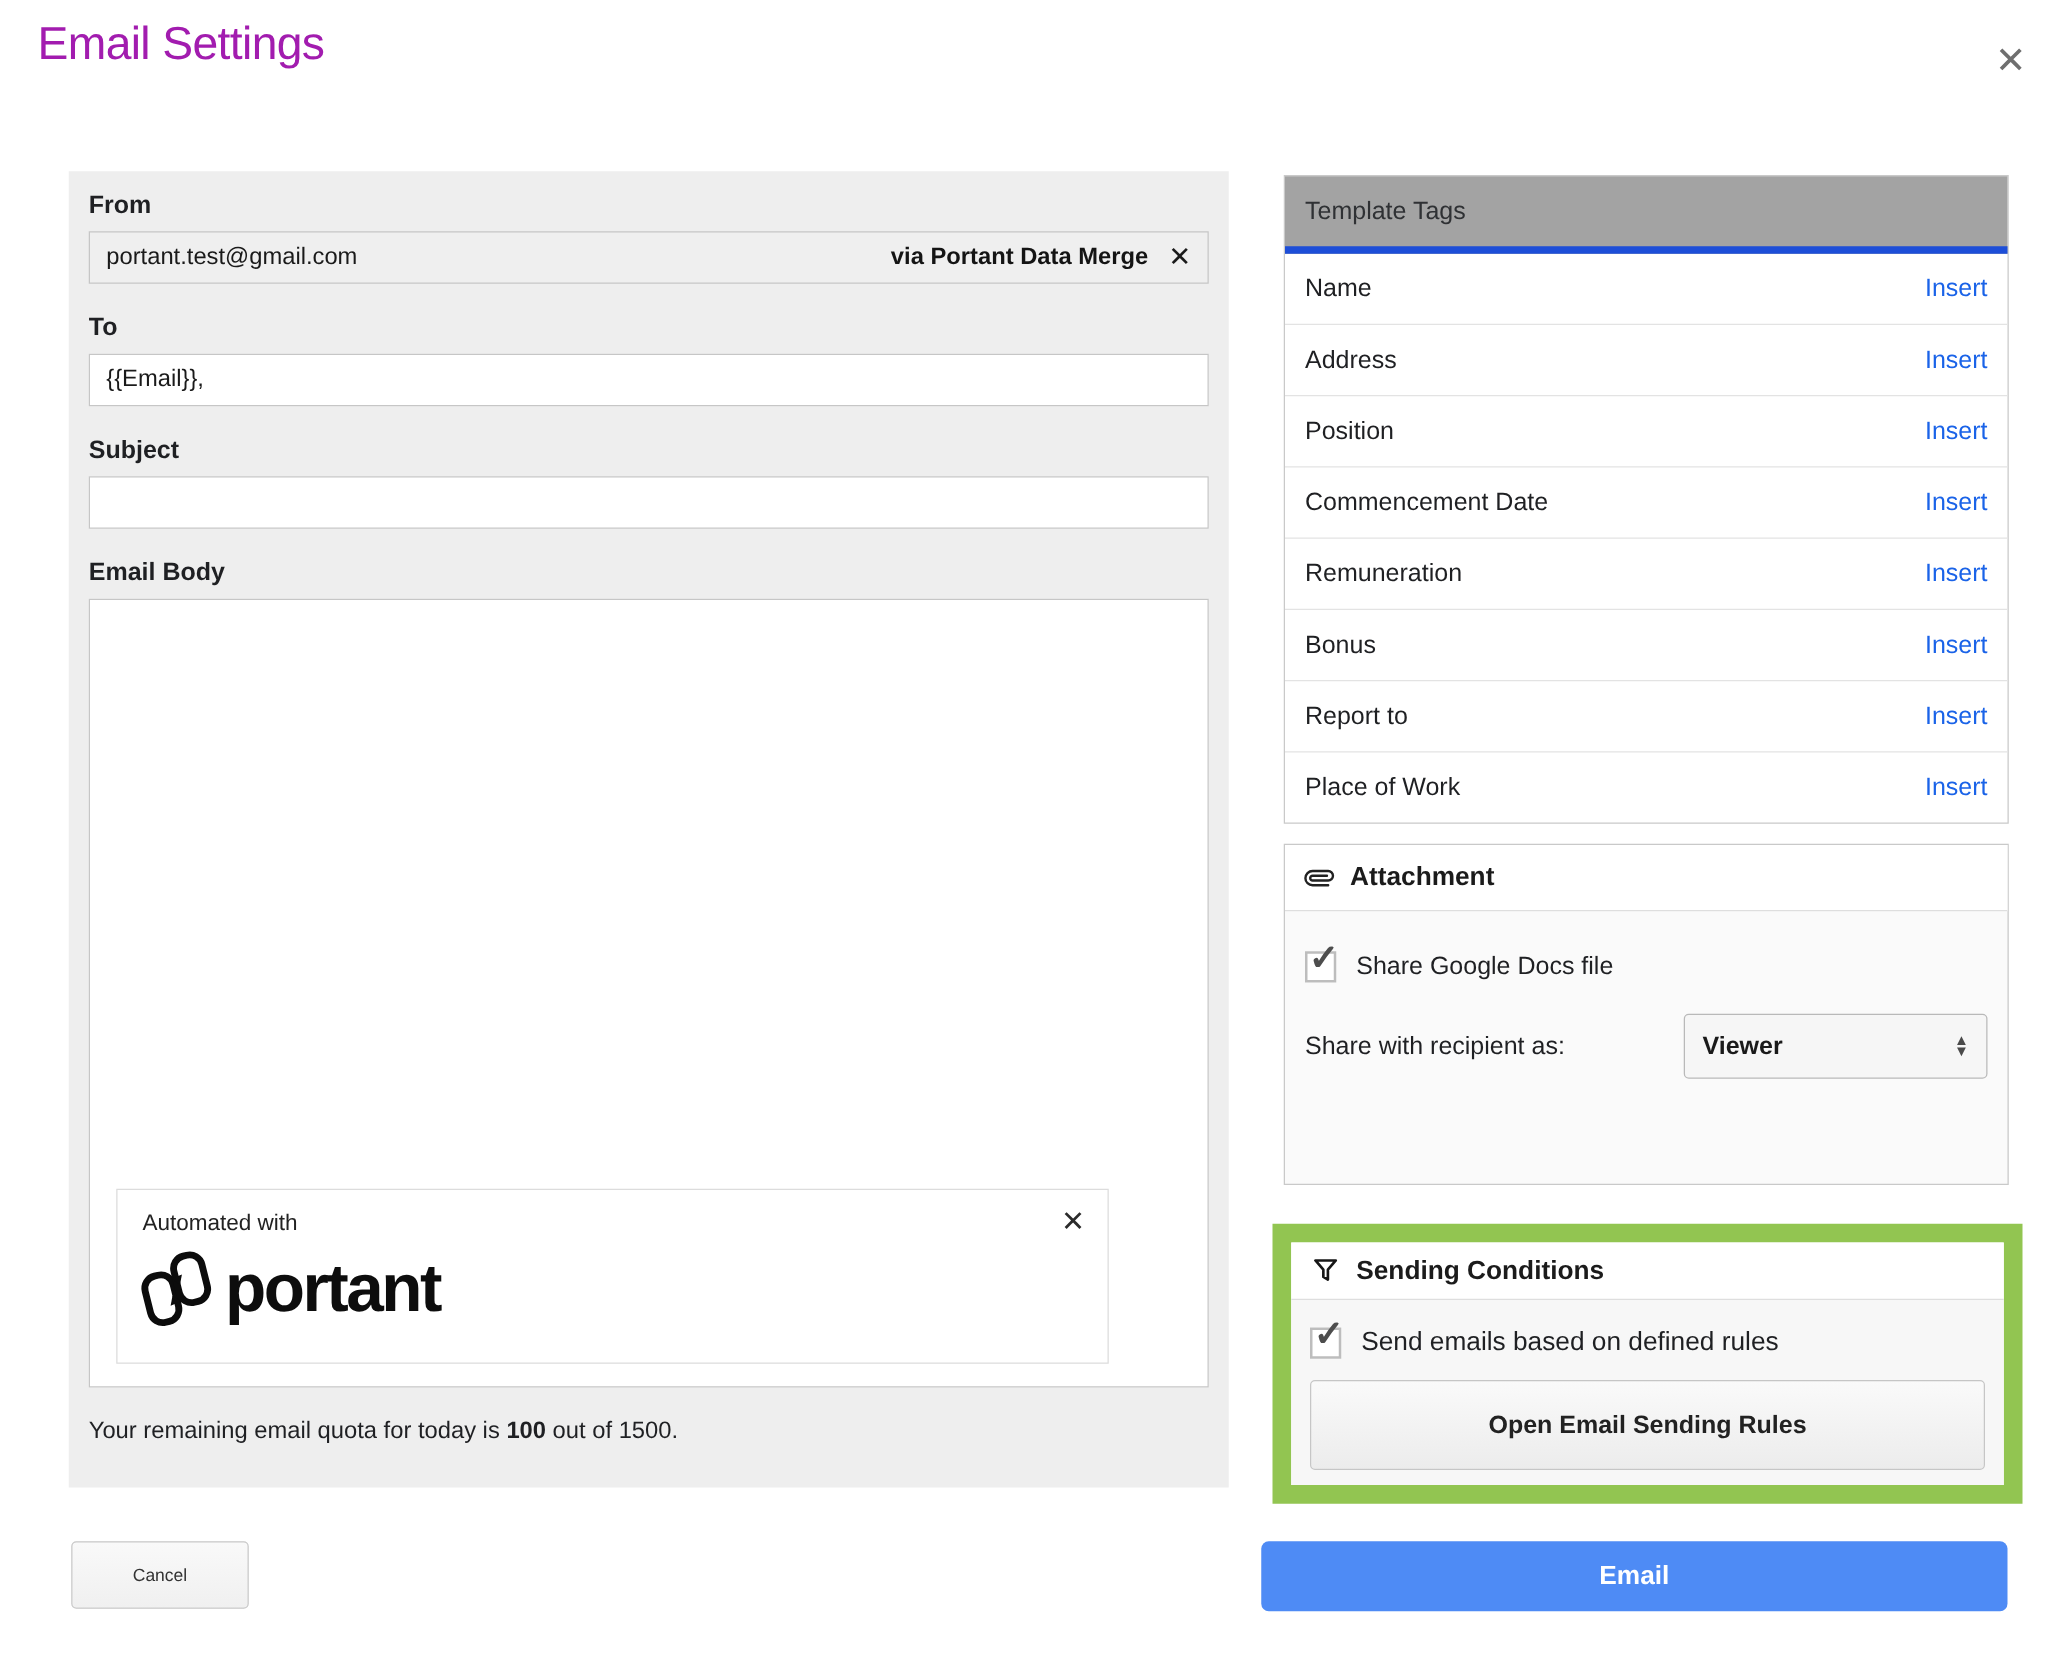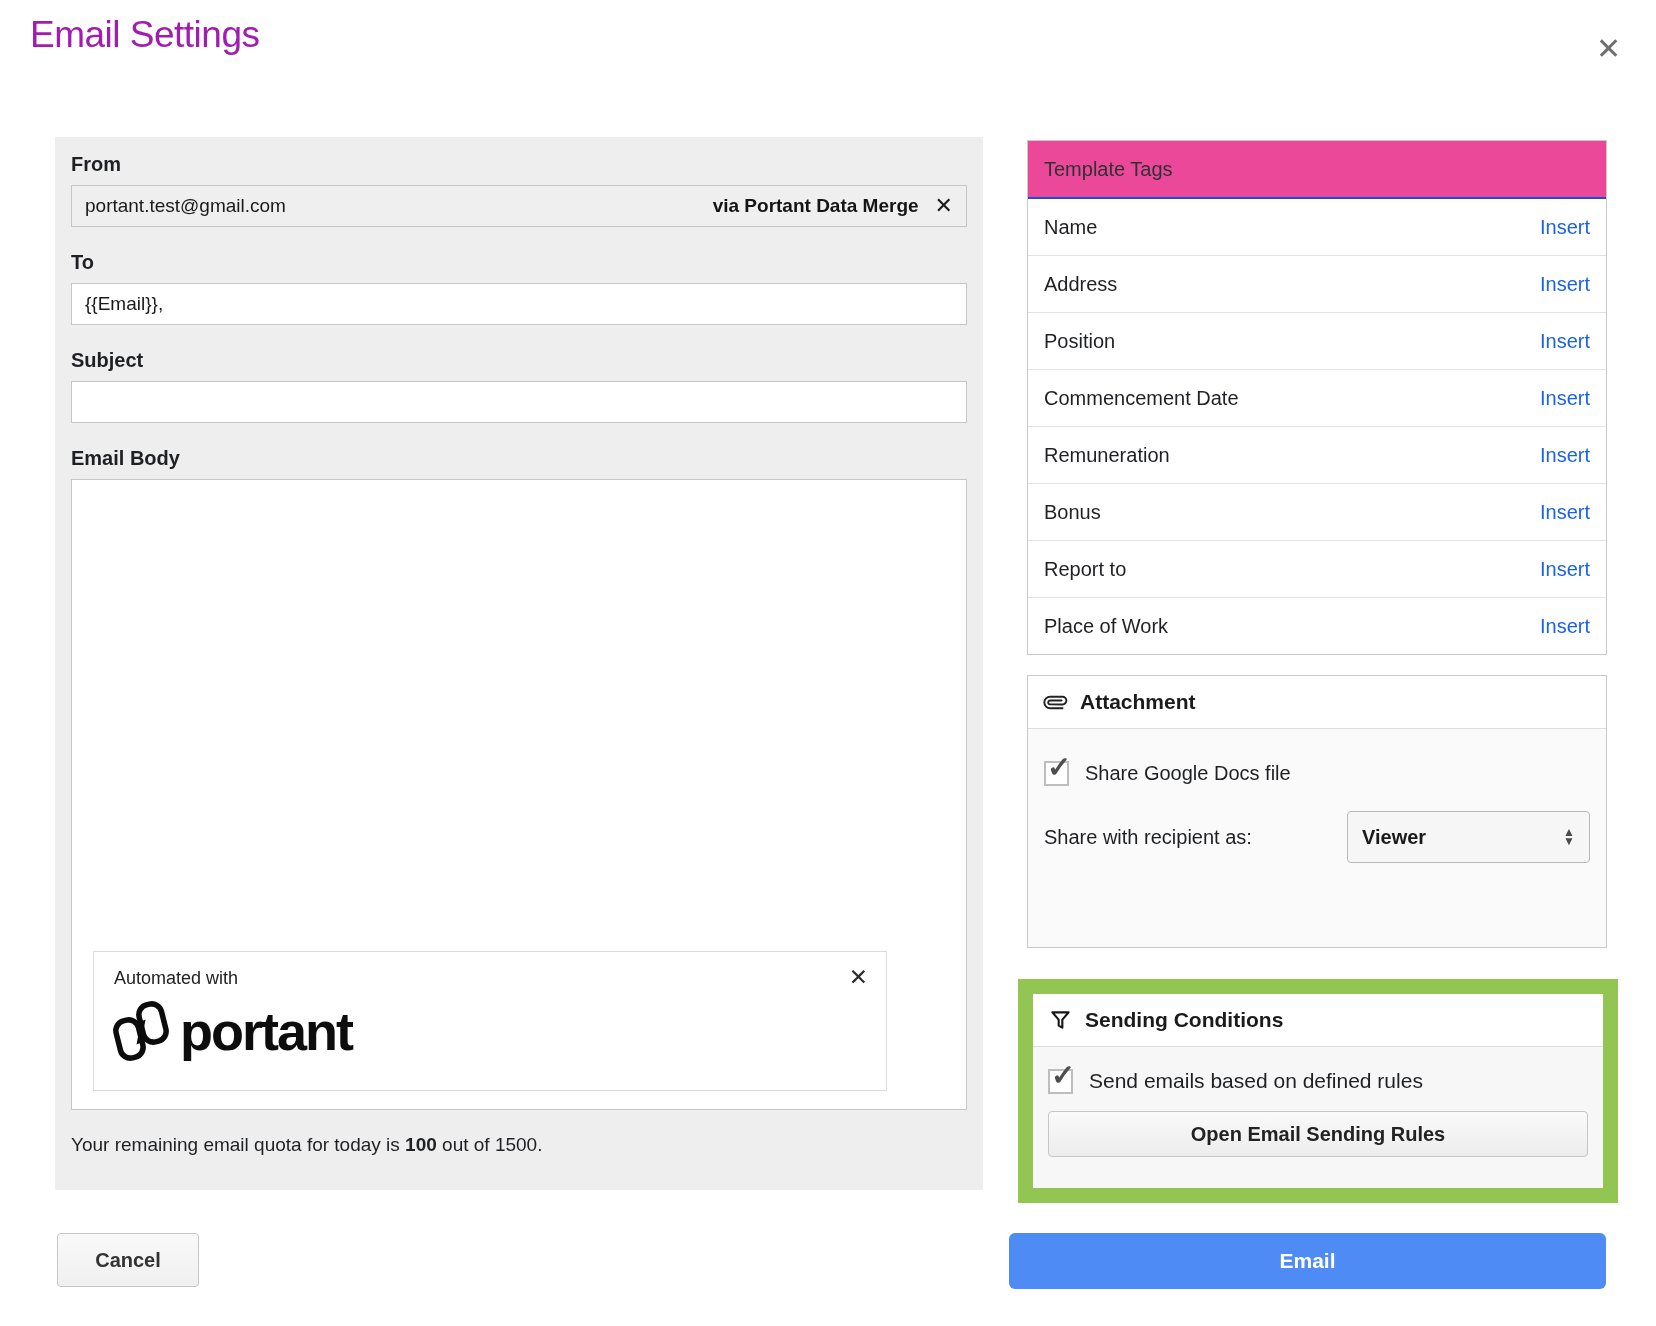--- a/index.html
+++ b/index.html
@@ -31,28 +31,28 @@
   .auto-with{position:absolute;left:20px;top:16px;font-size:18px;color:#222;}
   .auto-close{position:absolute;right:18px;top:12px;font-size:23px;color:#2b2b2b;cursor:pointer;}
   .logo-row{position:absolute;left:18px;top:46px;display:flex;align-items:center;gap:10px;}
   .logo-text{font-size:54px;font-weight:bold;color:#0d0d0d;letter-spacing:-2px;line-height:1;}
   .quota{font-size:19px;color:#1f2023;margin-top:24px;}
   .quota b{font-weight:bold;}
   
   .btn-cancel{position:absolute;left:57px;top:1233px;width:142px;height:54px;
     background:linear-gradient(#f9f9f9,#f0f0f0);border:1px solid #c6c6c6;border-radius:4px;
     box-sizing:border-box;display:flex;align-items:center;justify-content:center;
-    font-size:20px;font-weight:bold;color:#333;cursor:pointer;}
+    font-size:14px;font-weight:normal;color:#333;cursor:pointer;}
   .btn-save{position:absolute;left:1009px;top:1233px;width:597px;height:56px;
     border-radius:6px;display:flex;align-items:center;justify-content:center;
     font-size:21px;font-weight:bold;color:#ffffff;cursor:pointer;}
   
   .tags-box{position:absolute;left:1027px;top:140px;width:580px;background:#ffffff;
     border:1px solid #c9c9c9;box-sizing:border-box;}
-  .tags-header{height:56px;background:#ec4899;border-bottom:2px solid #1d4ed8;
+  .tags-header{height:56px;background:#a3a3a3;border-bottom:6px solid #1d4ed8;
     display:flex;align-items:center;padding:0 16px;font-size:20px;color:#2f3134;}
   .tag-row{height:56px;border-bottom:1px solid #e3e3e3;display:flex;align-items:center;
     justify-content:space-between;padding:0 16px;font-size:20px;color:#1f2023;}
   .tag-row:last-child{border-bottom:none;}
   .insert-link{text-decoration:none;font-size:20px;cursor:pointer;}
   
   .attach-box{position:absolute;left:1027px;top:675px;width:580px;height:273px;
     background:#fafafa;border:1px solid #c9c9c9;box-sizing:border-box;}
   .sec-header{height:52px;background:#ffffff;border-bottom:1px solid #dedede;
     display:flex;align-items:center;gap:13px;padding:0 16px;
@@ -73,21 +73,21 @@
     justify-content:space-between;padding:0 14px;font-size:20px;font-weight:bold;
     color:#1a1a1a;cursor:pointer;}
   .spinner{display:flex;flex-direction:column;font-size:12px;color:#4a4a4a;line-height:9px;}
   
   .green-box{position:absolute;left:1018px;top:979px;width:600px;height:224px;
     box-sizing:border-box;padding:15px;}
   .sc-card{width:100%;height:100%;background:#ffffff;box-sizing:border-box;
     display:flex;flex-direction:column;}
   .sc-content{flex:1;background:#f7f7f7;padding:12px 15px;box-sizing:border-box;}
   .sc-chk{height:44px;font-size:21px;}
-  .btn-rules{margin-top:8px;width:100%;height:46px;background:linear-gradient(#fafafa,#ececec);
+  .btn-rules{margin-top:8px;width:100%;height:72px;background:linear-gradient(#fafafa,#ececec);
     border:1px solid #c6c6c6;border-radius:4px;box-sizing:border-box;
     display:flex;align-items:center;justify-content:center;
     font-size:20px;font-weight:bold;color:#222;cursor:pointer;}
   .icon-svg{flex:none;display:block;}
   .clip-rot{transform:rotate(45deg);}
 </style>
 </head>
 <body>
 
 <div class="dlg-title">Email Settings</div>

